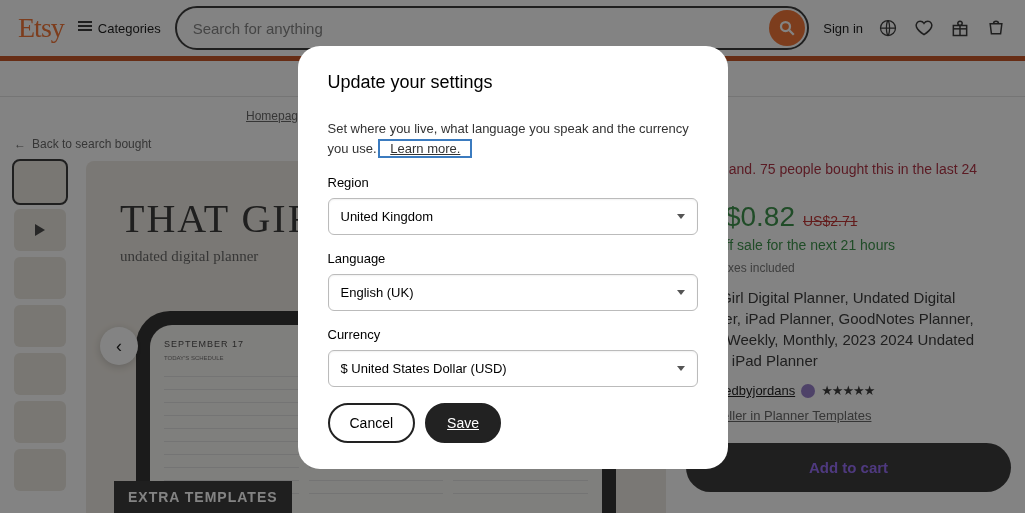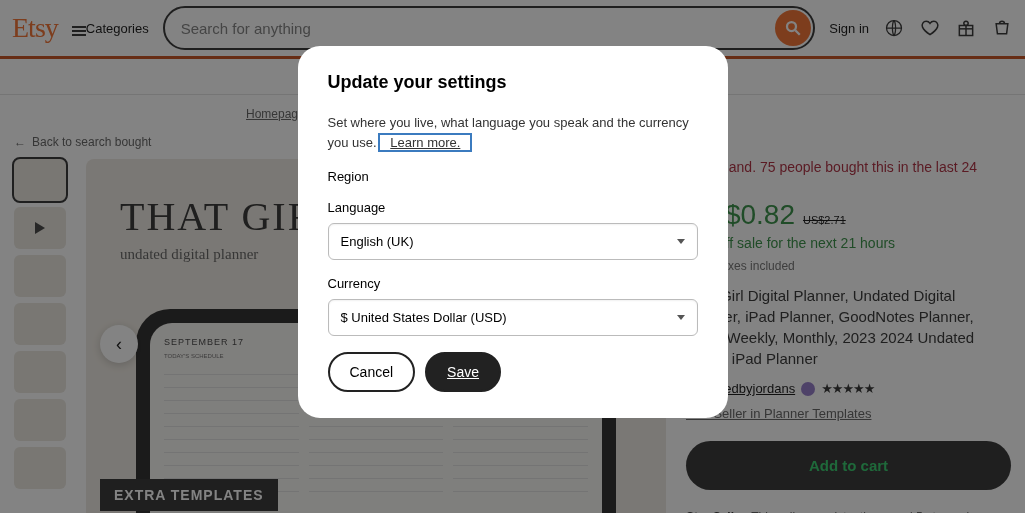--- a/index.html
+++ b/index.html
@@ -1,21 +1,21 @@
 <!DOCTYPE html>
 <html><head>
 <meta charset="utf-8">
 <style>
 * { box-sizing: border-box; margin: 0; padding: 0; font-family: -apple-system, BlinkMacSystemFont, "Segoe UI", Arial, sans-serif; }
 html, body { width: 1025px; height: 513px; overflow: hidden; background: #fff; position: relative; }
 
 
-.hdr { display: flex; align-items: center; padding: 6px 12px; gap: 14px; border-bottom: 3px solid #c2410c; }
+.hdr { display: flex; align-items: center; padding: 6px 18px; gap: 14px; border-bottom: 5px solid #c2410c; }
 .logo { color: #f1641e; font-weight: 500; font-size: 28px; font-family: Georgia, serif; letter-spacing: -1px; }
-.cat { display: flex; align-items: flex-end; font-size: 13px; font-weight: 500; }
+.cat { display: flex; align-items: flex-start; gap: 6px; font-size: 13px; font-weight: 500; }
 .burger { width: 14px; height: 10px; display: flex; flex-direction: column; justify-content: space-between; }
 .burger span { height: 2px; background: #222; }
 .search { flex: 1; display: flex; align-items: center; border: 2px solid #222; border-radius: 30px; padding: 2px 2px 2px 16px; gap: 48px; }
 .search input { flex: 1; border: none; outline: none; font-size: 15px; padding: 8px 0; background: transparent; }
 .sbtn { width: 36px; height: 36px; border-radius: 50%; background: #f1641e; display: flex; align-items: center; justify-content: center; }
 .signin { font-size: 13px; font-weight: 500; }
 .icn { width: 22px; height: 22px; display: flex; align-items: center; justify-content: center; }
 
 .subhdr { display: flex; justify-content: center; gap: 80px; padding: 10px 0; border-bottom: 1px solid #e1e1e1; font-size: 13px; }
 .subhdr .si { display: flex; align-items: center; gap: 6px; }
@@ -32,43 +32,43 @@
 .play { position: absolute; top: 50%; left: 50%; transform: translate(-50%,-50%); width: 0; height: 0; border-left: 10px solid #333; border-top: 6px solid transparent; border-bottom: 6px solid transparent; }
 .imgwrap { position: relative; width: 580px; height: 370px; background: #ece7df; border-radius: 8px; overflow: hidden; }
 .imgwrap .title { font-family: Georgia, serif; font-size: 40px; letter-spacing: 2px; color: #222; padding: 34px 0 0 34px; font-weight: 400; }
 .imgwrap .sub { font-family: Georgia, serif; font-size: 15px; color: #555; padding: 6px 0 0 34px; }
 .planner { position: absolute; bottom: -20px; left: 50px; width: 480px; height: 240px; background: #1a1a1a; border-radius: 34px; padding: 14px; }
 .planner-inner { width: 100%; height: 100%; background: #f7f5f1; border-radius: 22px; padding: 14px; overflow: hidden; font-size: 7px; color: #666; }
 .planner-inner .date { font-size: 9px; letter-spacing: 1px; color: #333; margin-bottom: 6px; }
 .cols { display: flex; gap: 10px; }
 .col { flex: 1; }
 .col .line { border-bottom: 1px solid #ddd; height: 12px; margin-bottom: 1px; }
-.badge { position: absolute; bottom: 18px; left: 14px; background: #222; color: #fff; padding: 8px 14px; font-size: 14px; font-weight: 700; letter-spacing: 1px; }
+.badge { position: absolute; bottom: 18px; left: 28px; background: #222; color: #fff; padding: 8px 14px; font-size: 14px; font-weight: 700; letter-spacing: 1px; }
 .prev { position: absolute; top: 50%; left: 14px; transform: translateY(-50%); width: 38px; height: 38px; border-radius: 50%; background: #fff; display: flex; align-items: center; justify-content: center; box-shadow: 0 2px 8px rgba(0,0,0,.2); font-size: 18px; }
 
 .info { flex: 1; padding-top: 0; }
 .demand { color: #a61a2e; font-size: 14px; font-weight: 500; margin-bottom: 8px; }
 .priceline { display: flex; align-items: baseline; gap: 8px; margin-bottom: 4px; }
 .price { color: #258635; font-size: 28px; font-weight: 500; }
-.oldprice { color: #000000; font-size: 11px; text-decoration: line-through; }
+.oldprice { color: #b91c1c; font-size: 14px; text-decoration: line-through; }
 .sale { color: #258635; font-size: 14px; font-weight: 500; margin-bottom: 8px; }
 .vat { font-size: 12px; color: #666; margin-bottom: 12px; }
 .ptitle { font-size: 15px; color: #222; line-height: 1.4; margin-bottom: 12px; }
 .seller { font-size: 13px; margin-bottom: 8px; display: flex; align-items: center; gap: 6px; }
 .stars { color: #222; letter-spacing: -1px; }
 .starbadge { width: 14px; height: 14px; background: #8a6fc4; border-radius: 50%; }
 .bestseller { font-size: 13px; text-decoration: underline; color: #555; margin-bottom: 20px; display: inline-block; }
-.addcart { background: #222; color: #22c55e; border: none; border-radius: 28px; padding: 16px; width: 100%; font-size: 15px; font-weight: 600; margin-bottom: 18px; }
+.addcart { background: #222; color: #8b5cf6; border: none; border-radius: 28px; padding: 16px; width: 100%; font-size: 15px; font-weight: 600; margin-bottom: 18px; }
 .starseller { font-size: 12px; color: #555; line-height: 1.5; margin-bottom: 26px; }
 .starseller b { color: #222; }
 
 
 .overlay { position: absolute; inset: 0; background: rgba(30,30,30,.55); display: flex; align-items: flex-start; justify-content: center; padding-top: 46px; }
 .modal { width: 430px; background: #fff; border-radius: 22px; padding: 26px 30px; }
-.modal h2 { font-size: 18px; font-weight: 700; margin-bottom: 20px; }
+.modal h2 { font-size: 18px; font-weight: 400; margin-bottom: 26px; }
 .modal .desc { font-size: 13px; color: #333; line-height: 1.55; margin-bottom: 16px; }
 .modal .desc a { color: #333; text-decoration: underline; outline: 2px solid #3b7bbf; outline-offset: 0; padding: 0 10px; }
 .field { margin-bottom: 16px; }
 .field label { display: block; font-size: 13px; font-weight: 500; margin-bottom: 8px; }
 .sel { width: 100%; border: 1px solid #bbb; border-radius: 6px; padding: 10px 12px; font-size: 13px; display: flex; justify-content: space-between; align-items: center; box-shadow: inset 0 1px 2px rgba(0,0,0,.06); background: #fff; }
 .caret { width: 0; height: 0; border-left: 4px solid transparent; border-right: 4px solid transparent; border-top: 5px solid #555; }
 .actions { display: flex; justify-content: flex-start; gap: 10px; margin-top: 16px; }
 .btn { border-radius: 22px; padding: 10px 20px; font-size: 14px; font-weight: 500; cursor: pointer; }
 .btn.cancel { background: #fff; border: 2px solid #222; }
 .btn.save { background: #222; color: #fff; border: 2px solid #222; text-decoration: underline; }
@@ -238,20 +238,24 @@
 </div>
 
 <div class="overlay">
   <div class="modal">
     <h2>Update your settings</h2>
     <p class="desc">
       <span>Set where you live, what language you speak and the currency you use. </span><a>Learn more.</a>
     </p>
     <div class="field">
       <label>Region</label>
+      <div class="sel">
+        <span>United Kingdom</span>
+        <span class="caret"></span>
+      </div>
     </div>
     <div class="field">
       <label>Language</label>
       <div class="sel">
         <span>English (UK)</span>
         <span class="caret"></span>
       </div>
     </div>
     <div class="field">
       <label>Currency</label>

